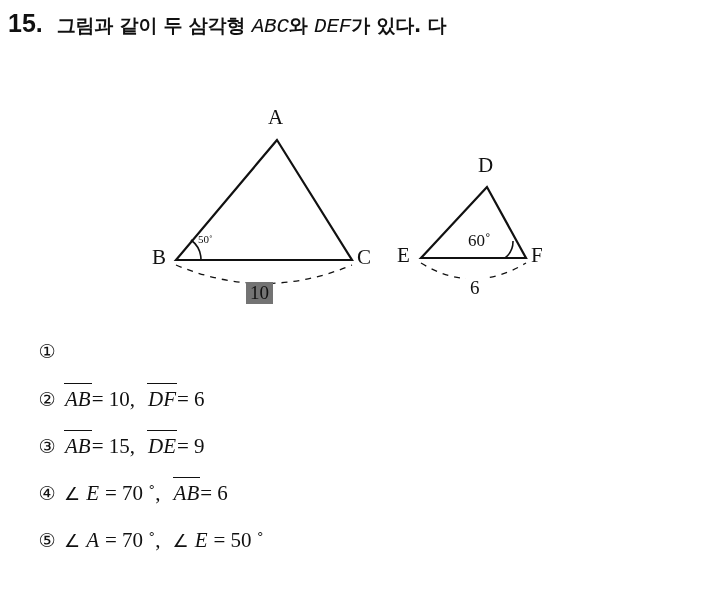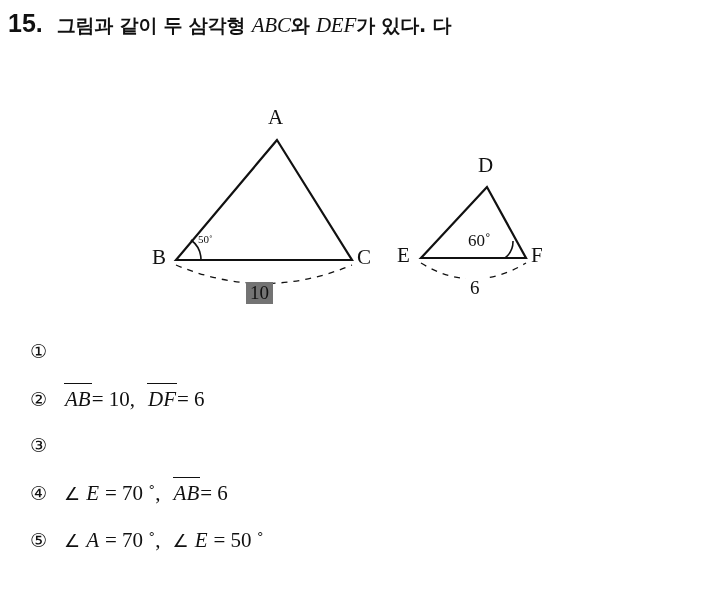--- a/index.html
+++ b/index.html
@@ -12,20 +12,21 @@
     height: 607px;
     font-family: "Liberation Serif", serif;
     color: #111111;
     position: relative;
     overflow: hidden;
   }
   .page {
     position: relative;
     width: 727px;
     height: 607px;
+    text-align: center;
   }
 
   
   .q-head {
     position: absolute;
     left: 8px;
     top: 8px;
     width: 710px;
   }
   .q-line1 {
@@ -49,21 +50,21 @@
   .q-line2 {
     margin-top: 5px;
     margin-left: 42px;
     font-family: "DejaVu Sans", sans-serif;
     font-size: 19px;
     line-height: 30px;
     font-weight: bold;
     letter-spacing: -0.2px;
   }
   .mi {
-    font-family: Liberation Serif, serif;
+    font-family: Liberation Mono, monospace;
     font-style: italic;
     font-weight: normal;
     font-size: 21px;
   }
   .msym {
     font-family: "DejaVu Sans", sans-serif;
     font-weight: normal;
     font-size: 19px;
   }
 
@@ -168,20 +169,21 @@
       <span class="choice-mark">①</span>
     </div>
 
     <div class="choice">
       <span class="choice-mark">②</span>
       <span class="choice-body"><span class="ov">AB</span><span>= 10,</span><span class="sp"></span><span class="sp"></span><span class="ov">DF</span><span>= 6</span></span>
     </div>
 
     <div class="choice">
       <span class="choice-mark">③</span>
+      <span class="choice-body"><span class="ov">AB</span><span>= 15,</span><span class="sp"></span><span class="sp"></span><span class="ov">DE</span><span>= 9</span></span>
     </div>
 
     <div class="choice">
       <span class="choice-mark">④</span>
       <span class="choice-body"><span class="ang">∠</span><span class="sp"></span><span class="it">E</span><span class="sp"></span><span>= 70 ˚,</span><span class="sp"></span><span class="sp"></span><span class="ov">AB</span><span>= 6</span></span>
     </div>
 
     <div class="choice">
       <span class="choice-mark">⑤</span>
       <span class="choice-body"><span class="ang">∠</span><span class="sp"></span><span class="it">A</span><span class="sp"></span><span>= 70 ˚,</span><span class="sp"></span><span class="sp"></span><span class="ang">∠</span><span class="sp"></span><span class="it">E</span><span class="sp"></span><span>= 50 ˚</span></span>

